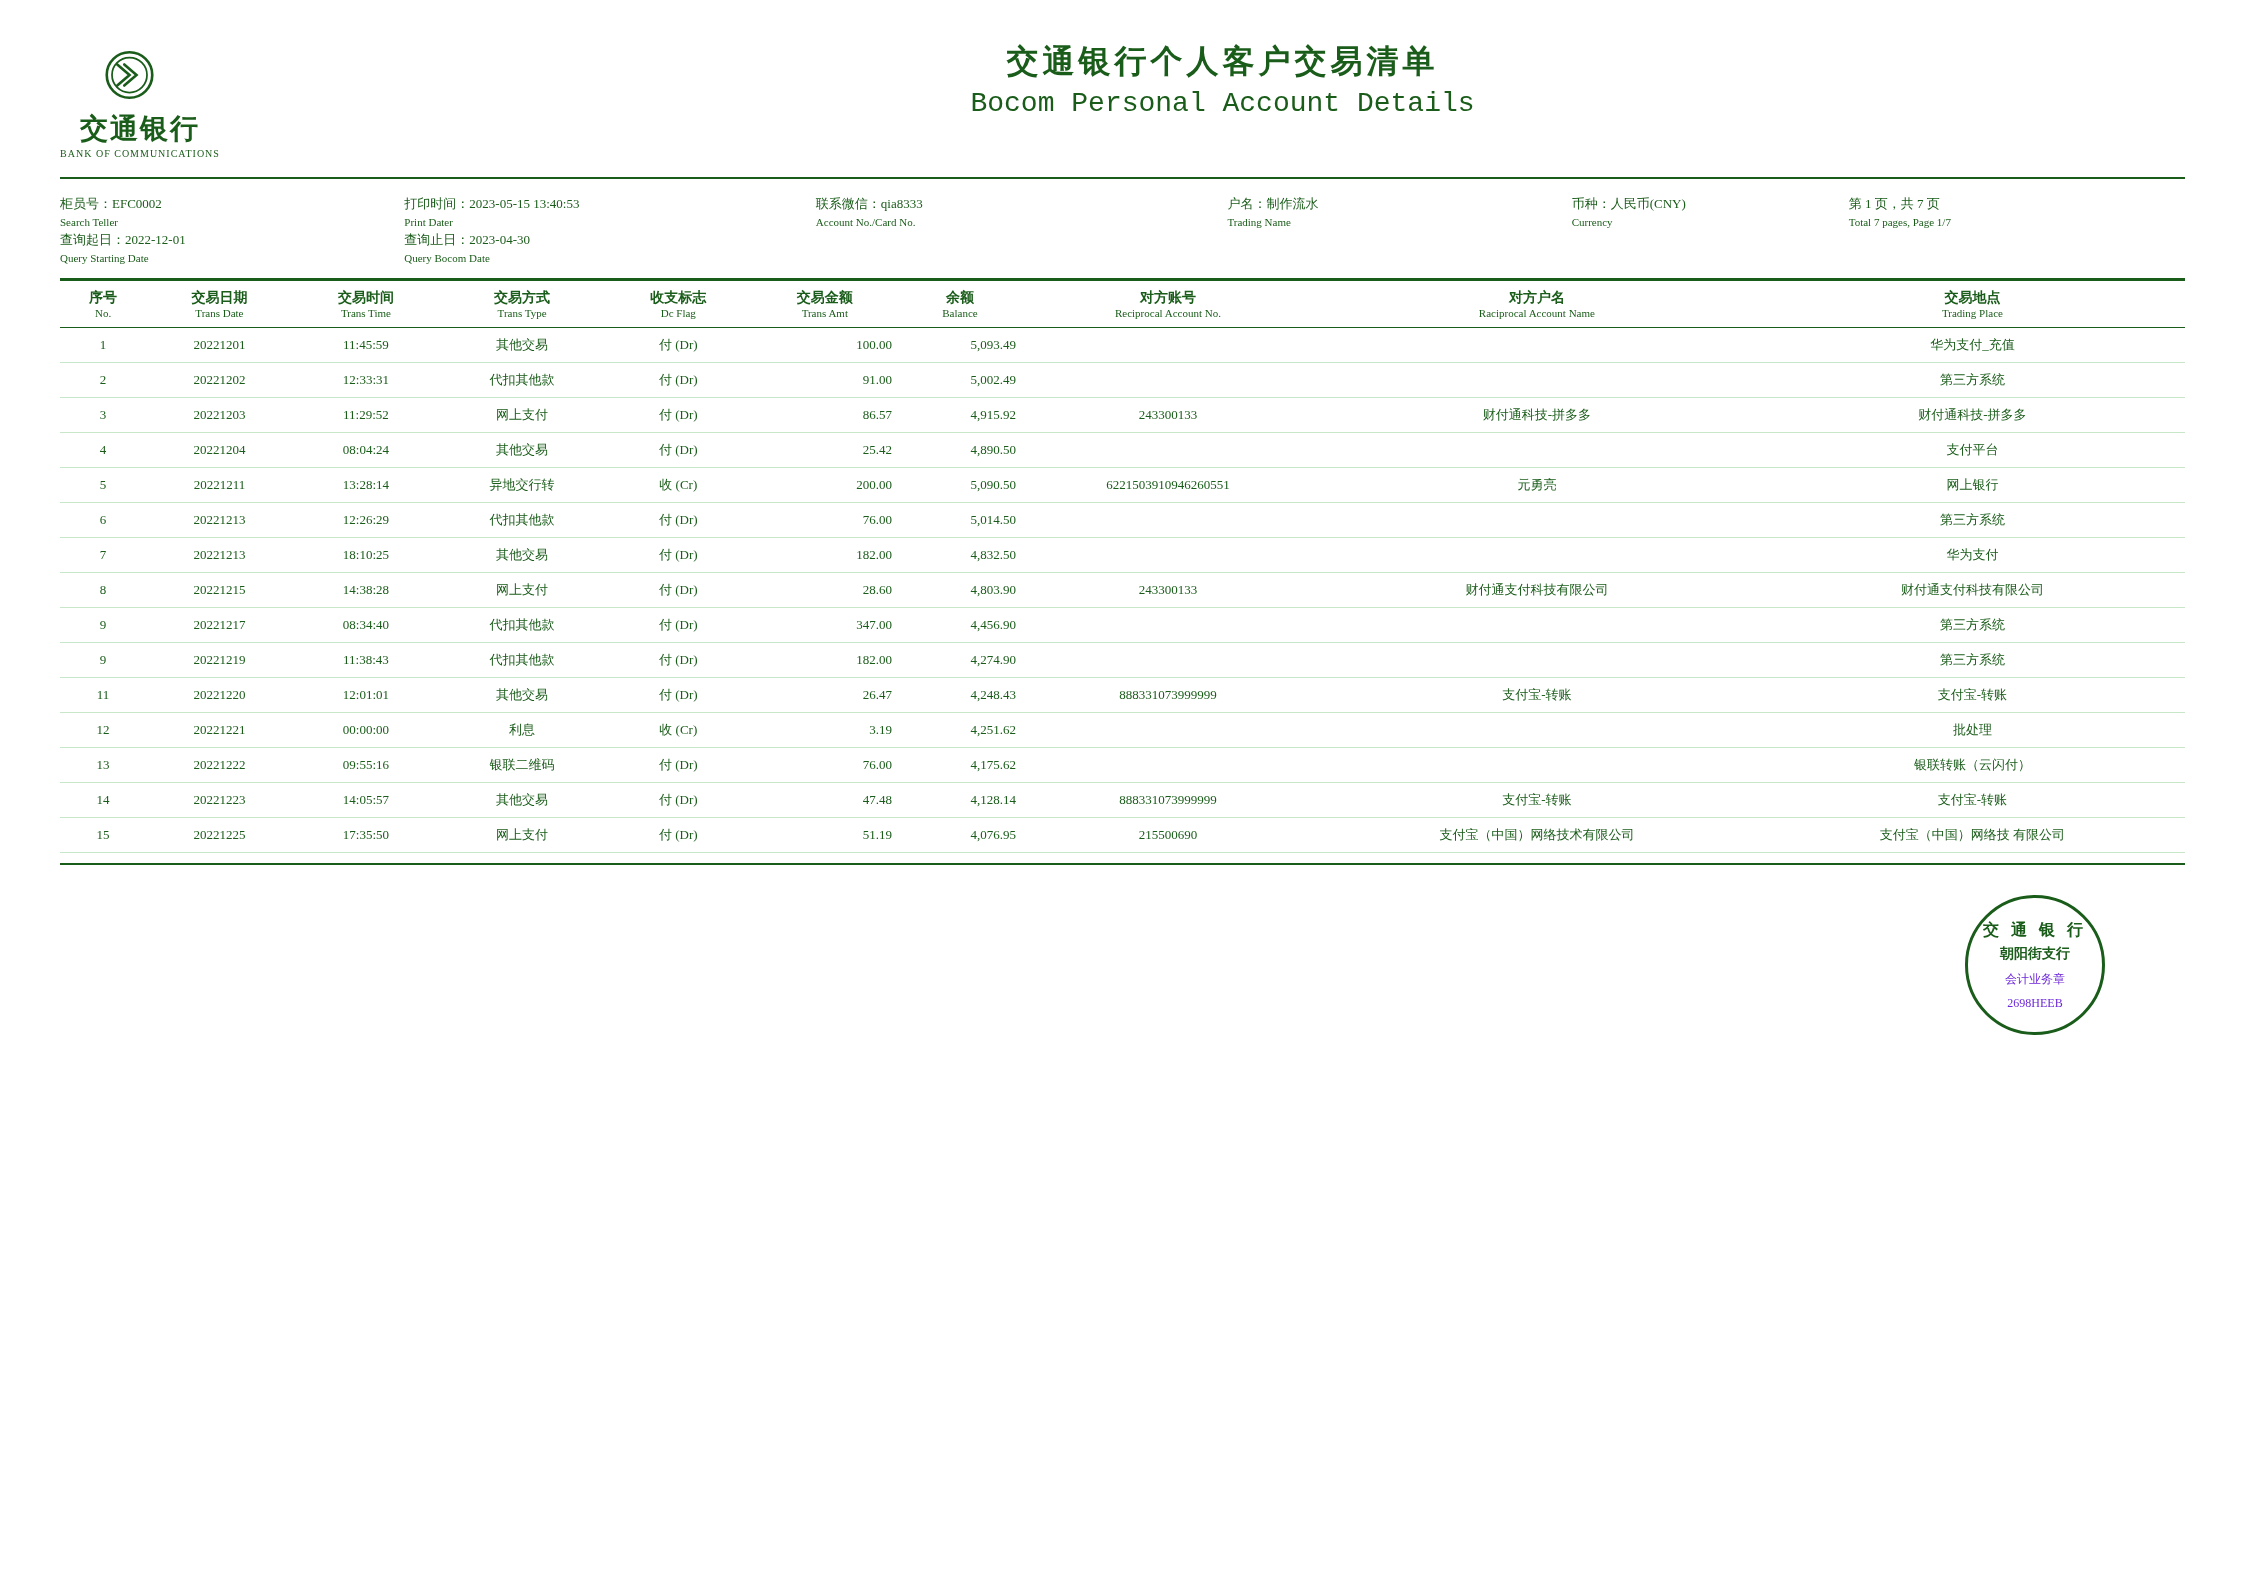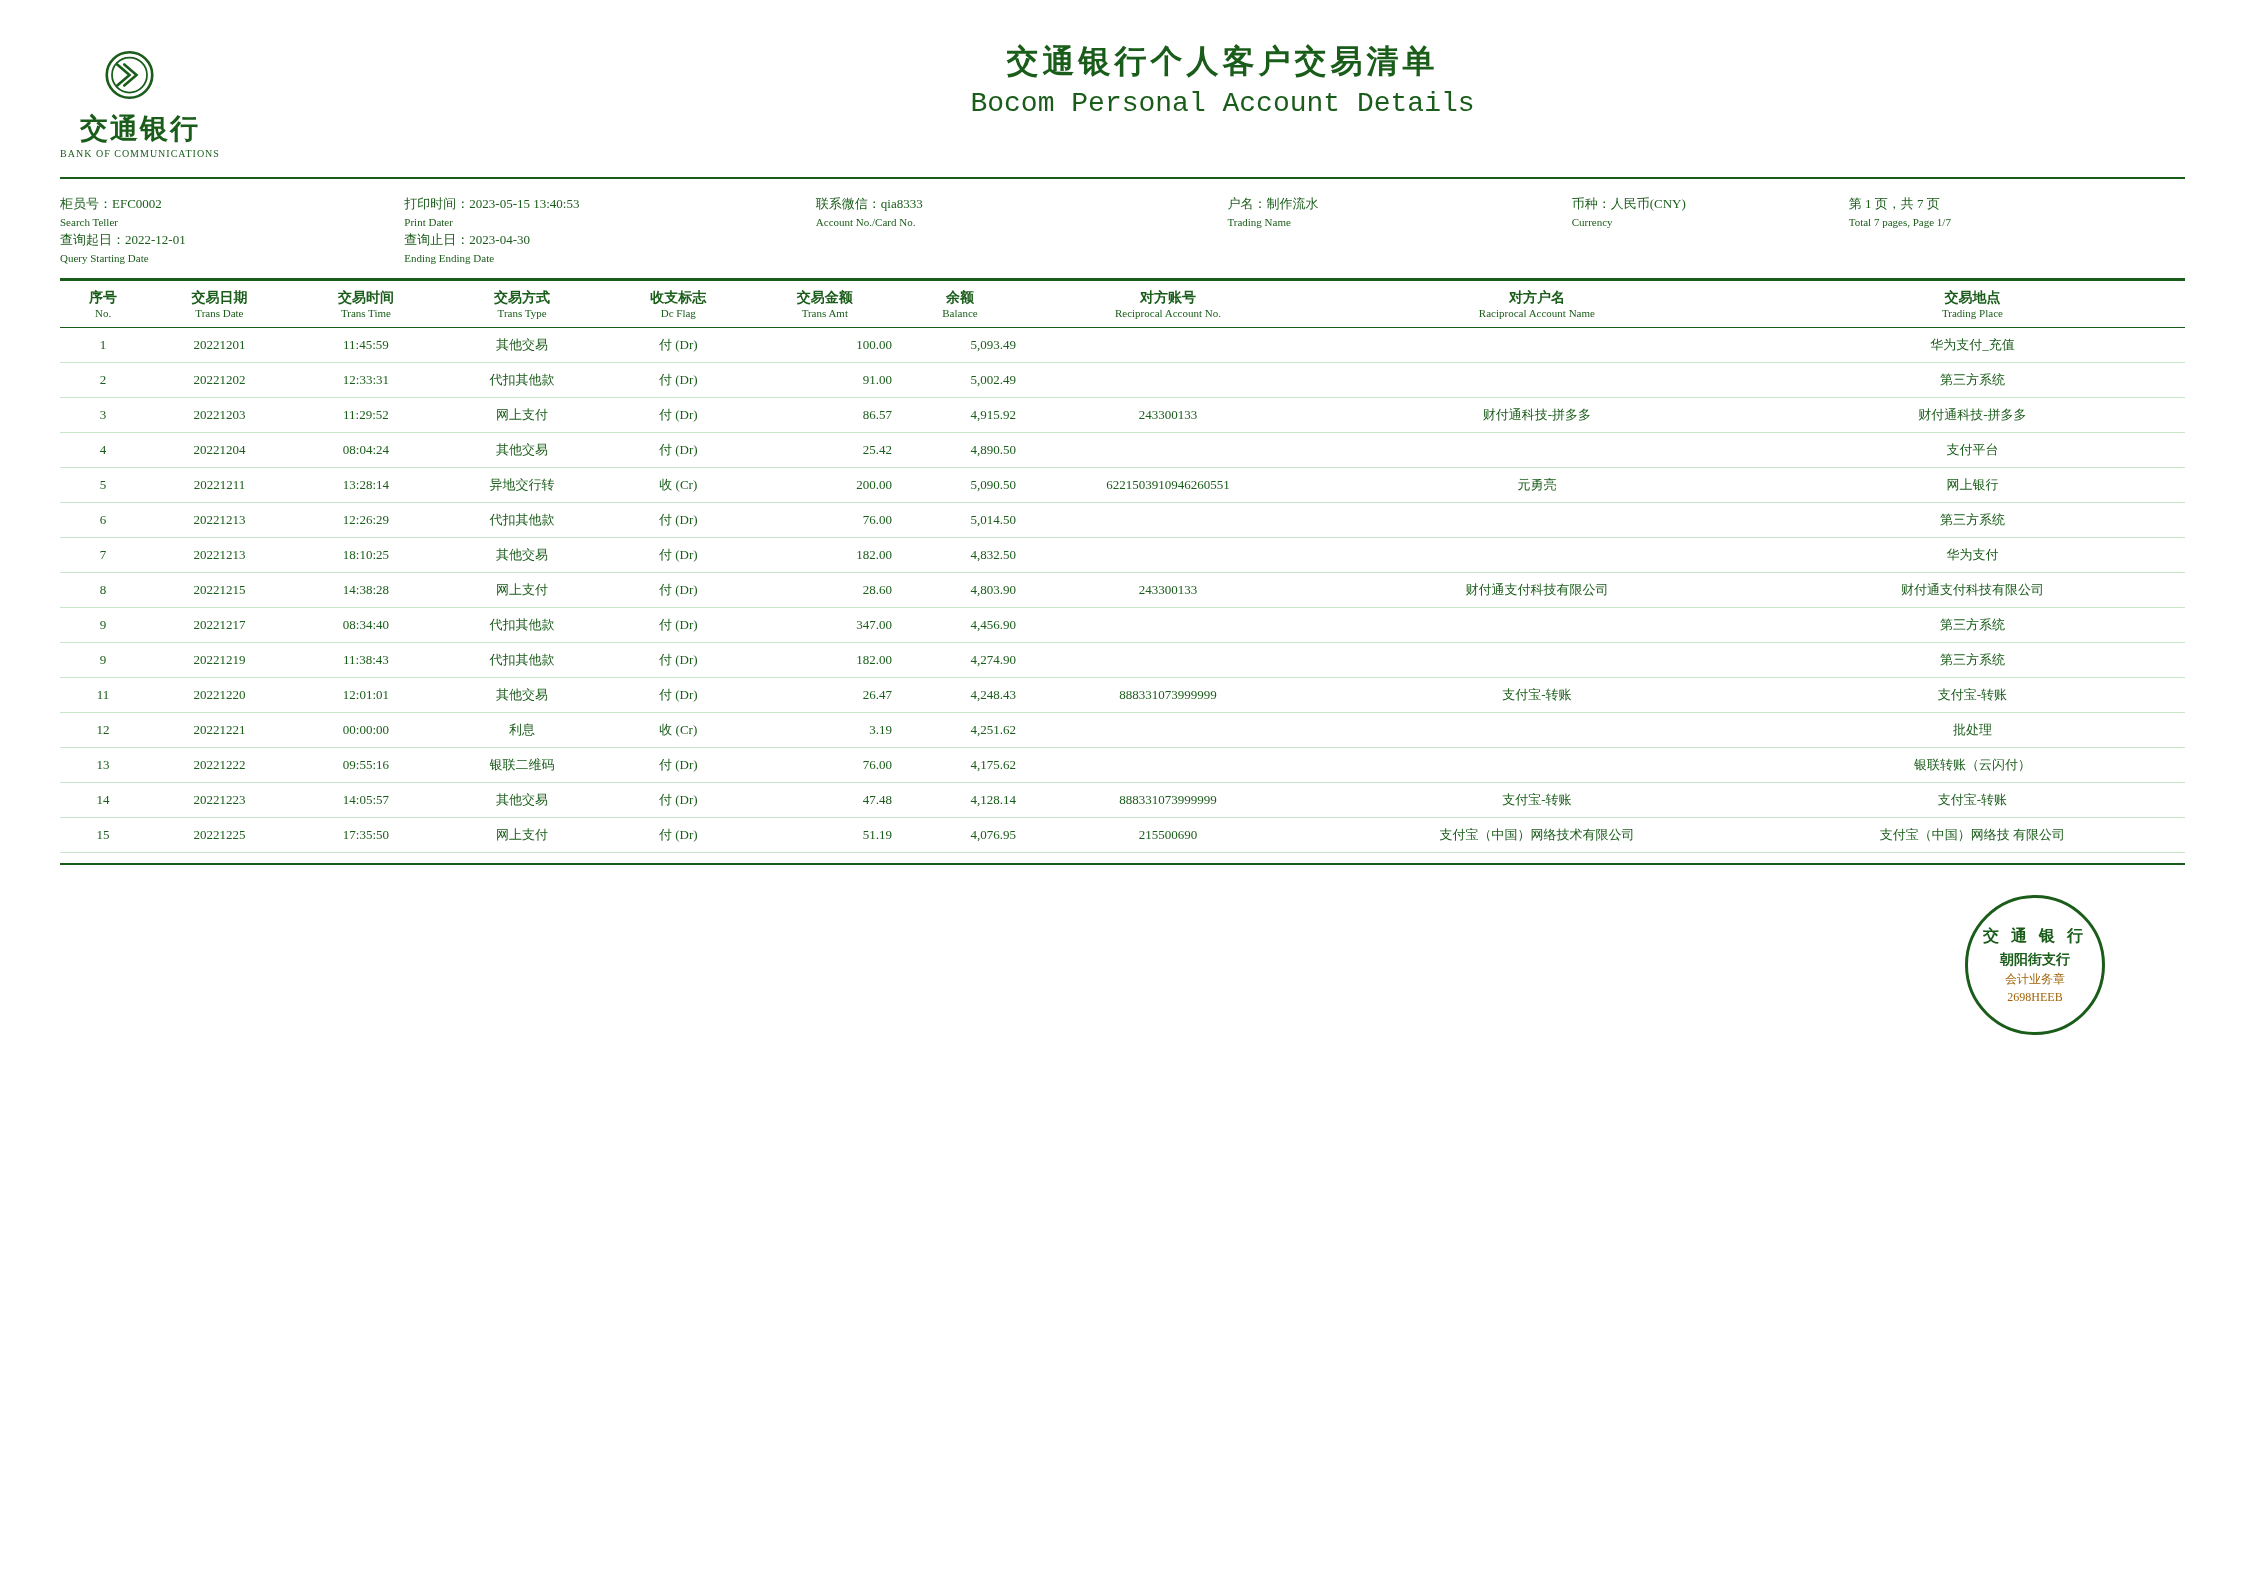--- a/index.html
+++ b/index.html
@@ -124,22 +124,22 @@
       letter-spacing: 4px;
     }
     .stamp-mid {
       font-size: 14px;
       font-weight: bold;
       color: #1a5c1a;
       margin-top: 4px;
     }
     .stamp-bot {
       font-size: 12px;
-      color: #a16207;
-      margin-top: 2px;
+      color: #6d28d9;
+      margin-top: 8px;
     }
   </style>
 </head>
 <body>
 
 <div class="header-section">
   <div class="logo-area">
 
     <svg class="logo-icon" viewBox="0 0 80 80" xmlns="http://www.w3.org/2000/svg">
 
@@ -171,21 +171,21 @@
       <div style="font-size:11px;">Query Starting Date</div>
     </div>
     <div style="flex:1.2; display:flex; flex-direction:column; gap:3px;">
       <div>
         <span>打印时间：</span><span>2023-05-15 13:40:53</span>
       </div>
       <div style="font-size:11px;">Print Dater</div>
       <div>
         <span>查询止日：</span><span>2023-04-30</span>
       </div>
-      <div style="font-size:11px;">Ending Ending Date</div>
+      <div style="font-size:11px;">Query Bocom Date</div>
     </div>
     <div style="flex:1.2; display:flex; flex-direction:column; gap:3px;">
       <div>
         <span>联系微信：</span><span>qia8333</span>
       </div>
       <div style="font-size:11px;">Account No./Card No.</div>
     </div>
     <div style="flex:1; display:flex; flex-direction:column; gap:3px;">
       <div>
         <span>户名：</span><span>制作流水</span>

